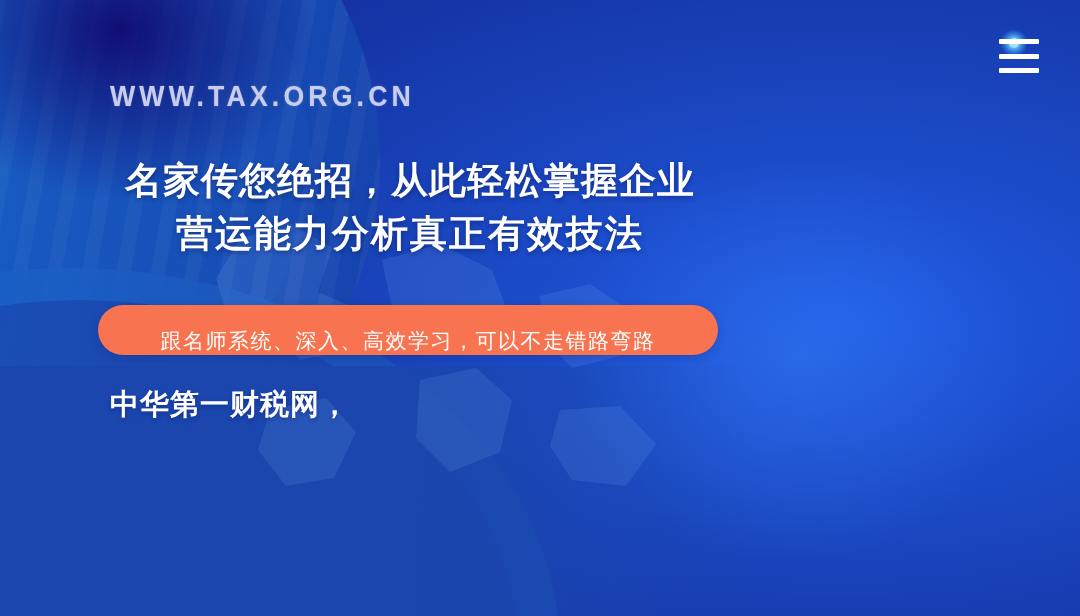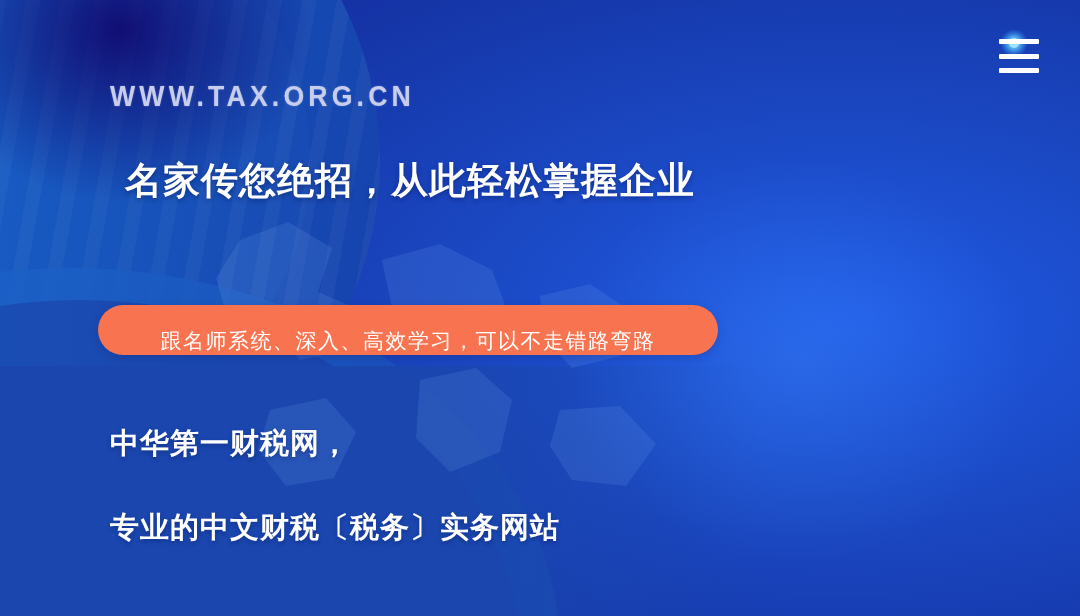--- a/index.html
+++ b/index.html
@@ -196,21 +196,21 @@
     left: 110px;
     top: 382px;
     color: #ffffff;
     font-size: 29px;
     font-weight: 700;
     line-height: 1.55;
     letter-spacing: 1px;
     text-shadow: 0 2px 4px rgba(10,25,90,.4);
     font-family: "Liberation Sans Narrow", "Liberation Sans", sans-serif;
   }
-  .tagline .tline { display: block; white-space: nowrap; margin-top: 39px; }
+  .tagline .tline { display: block; white-space: nowrap; }
 
   
   .menu-btn {
     position: absolute;
     right: 41px;
     top: 39px;
     width: 40px;
     height: 34px;
     display: flex;
     flex-direction: column;
@@ -426,29 +426,29 @@
       <circle cx="1014" cy="43" r="5" fill="#9fe3ff"></circle>
     </g>
   </svg>
 
   <div class="content">
 
     <div class="site-url">WWW.TAX.ORG.CN</div>
 
     <div class="headline">
       <span class="line line1">名家传您绝招，从此轻松掌握企业</span>
+      <span class="line line2">营运能力分析真正有效技法</span>
     </div>
 
     <div class="pill">
       <span class="pill-text">跟名师系统、深入、高效学习，可以不走错路弯路</span>
     </div>
 
     <div class="tagline">
       <span class="tline">中华第一财税网，</span>
-      <span class="tline">专业的中文财税〔税务〕实务网站</span>
     </div>
 
     <div class="menu-btn">
       <span class="bar"></span>
       <span class="bar"></span>
       <span class="bar"></span>
     </div>
 
   </div>
 </div>

